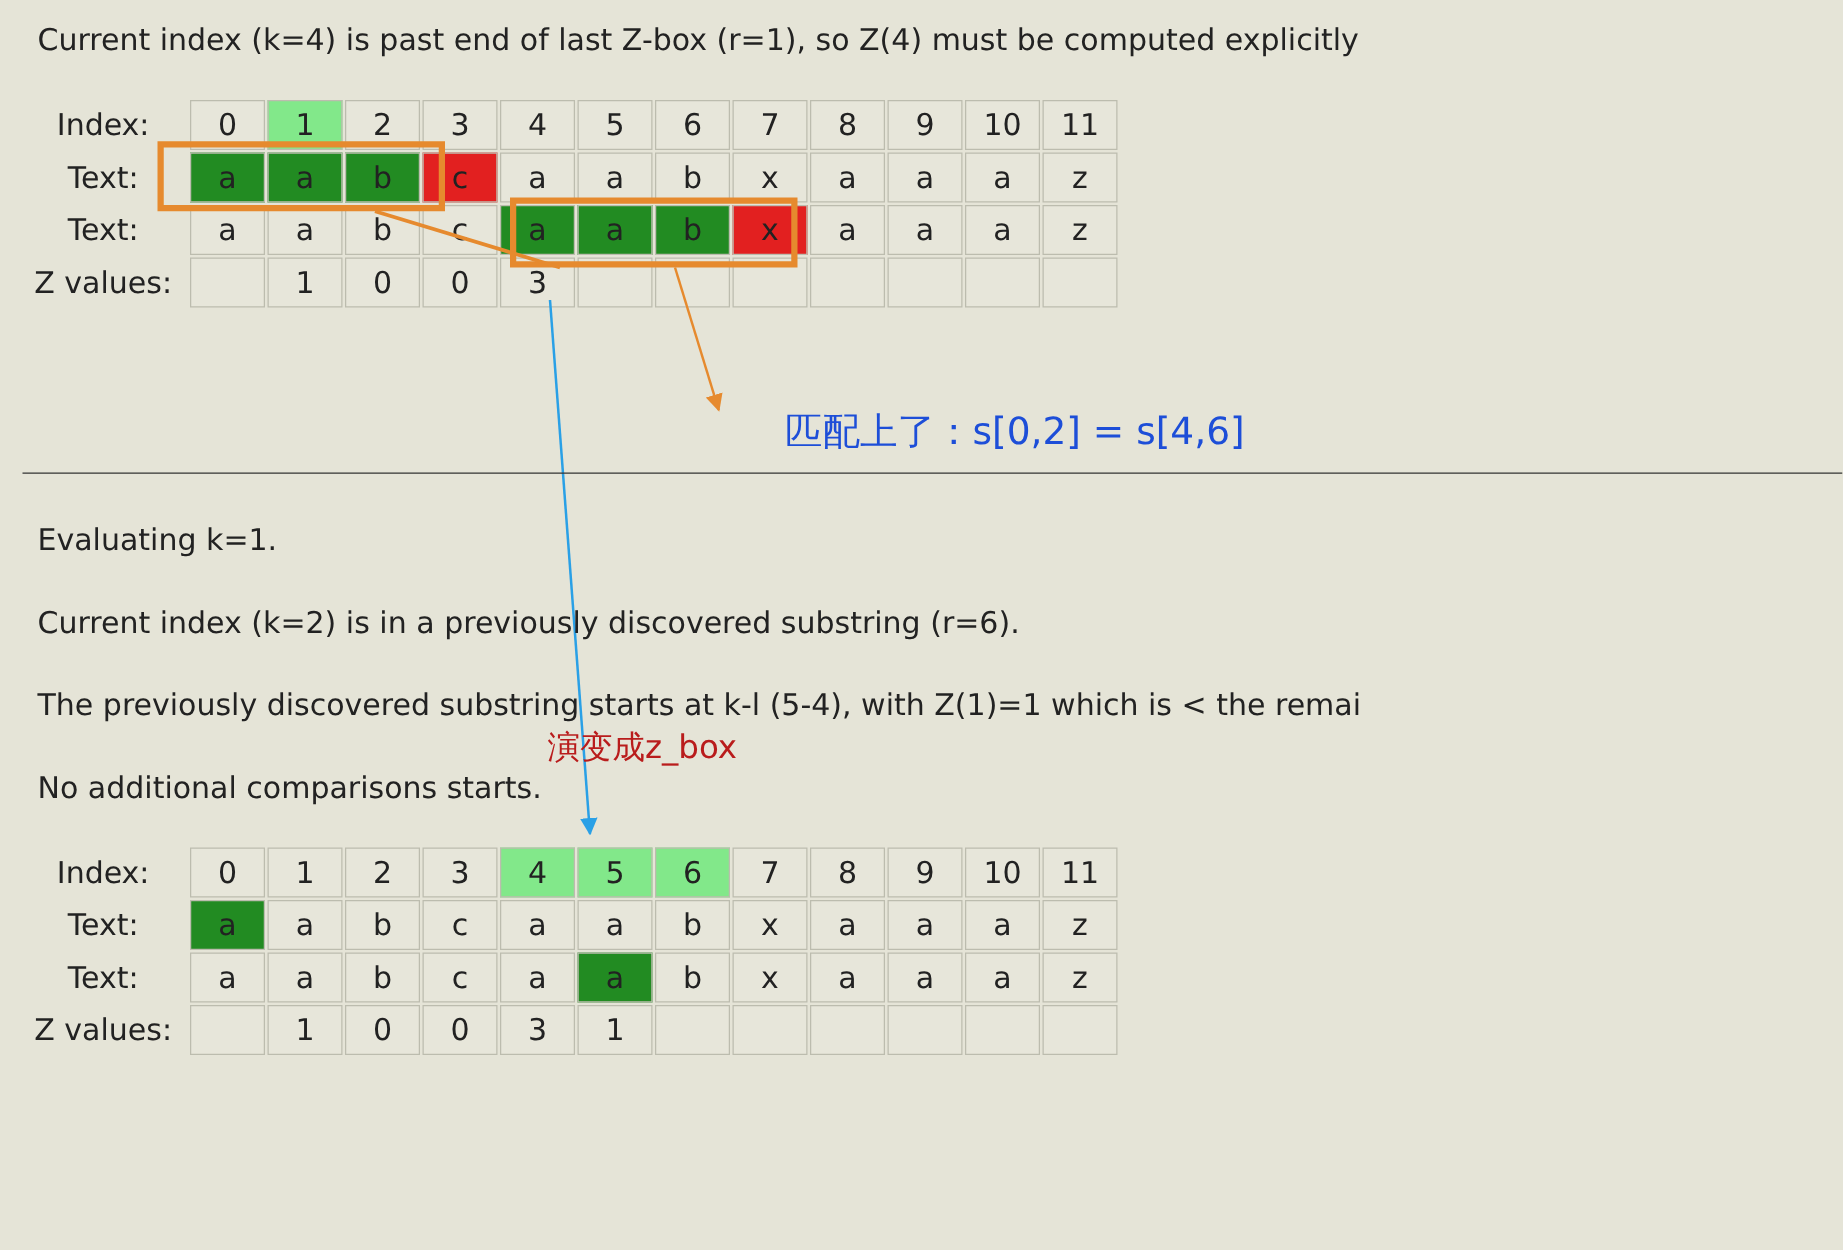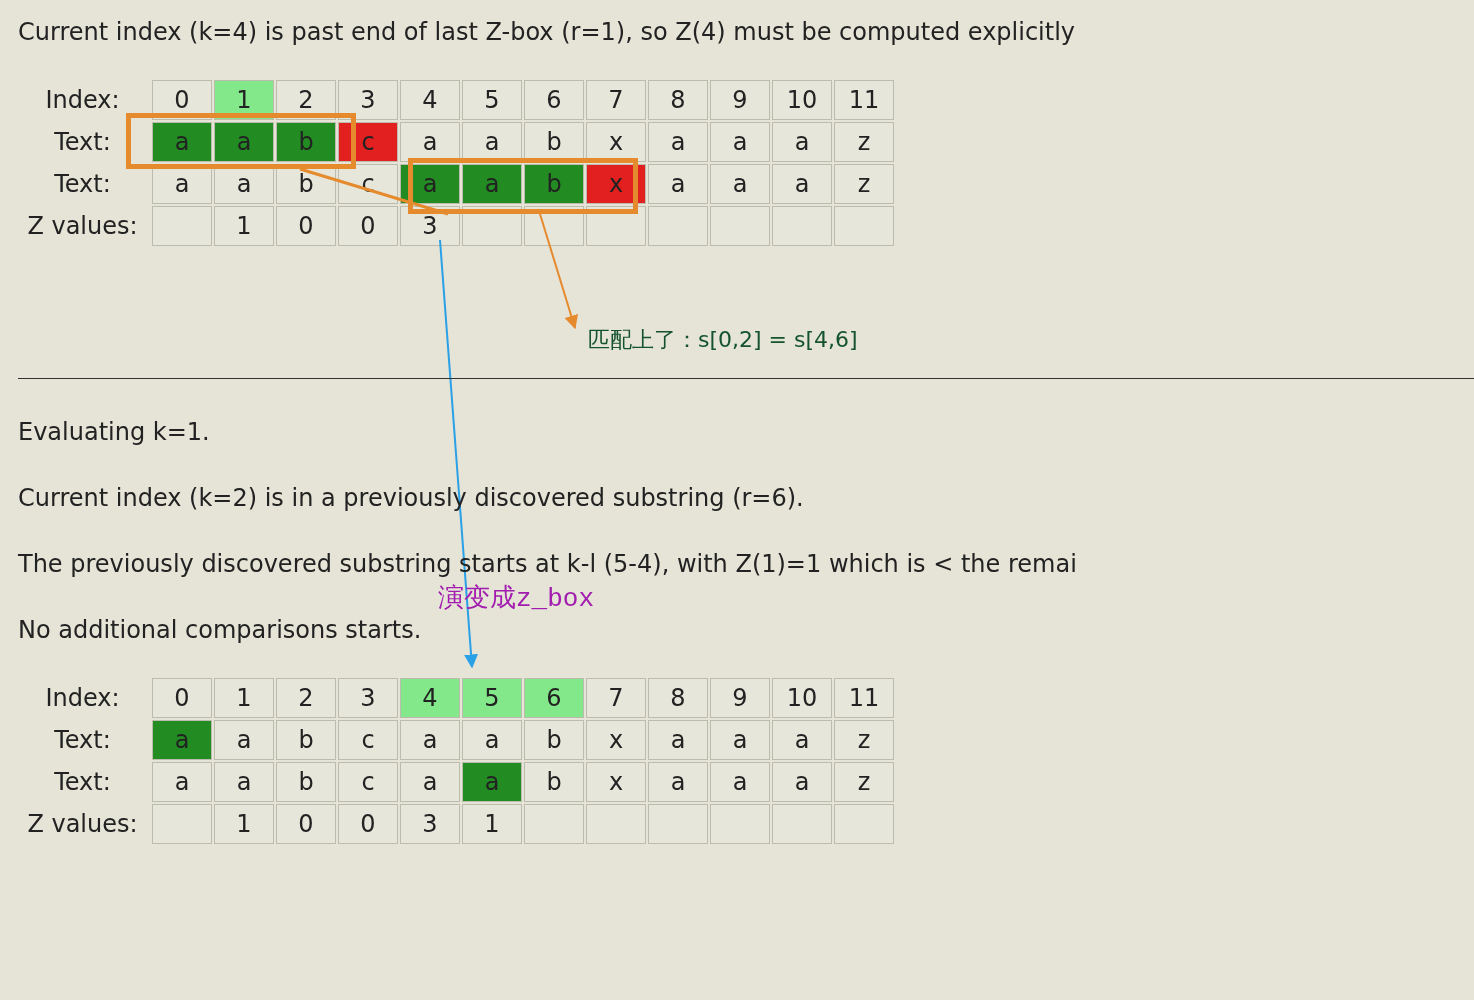--- a/index.html
+++ b/index.html
@@ -10,21 +10,21 @@
     font-size: 24px;
     color: #222;
   }
   .page {
     position: relative;
     width: 1474px;
     height: 1000px;
   }
   .para {
     position: absolute;
-    left: 18px;
+    left: 30px;
     white-space: nowrap;
     text-align: right;
   }
   .hr {
     position: absolute;
     left: 18px;
     right: 0;
     height: 0;
     border-top: 1px solid #333;
   }
@@ -58,28 +58,28 @@
 
   .orange-box {
     position: absolute;
     border: 5px solid #e68a2e;
     background: transparent;
     pointer-events: none;
     box-sizing: border-box;
   }
   .anno-orange {
     position: absolute;
-    color: #14532d;
-    font-size: 22px;
+    color: #1d4ed8;
+    font-size: 30px;
+    margin-left: 40px;
   }
   .anno-blue {
     position: absolute;
-    color: #a21caf;
+    color: #b91c1c;
     font-size: 26px;
-    font-family: Liberation Mono, monospace;
   }
   svg.overlay {
     position: absolute;
     left: 0;
     top: 0;
     pointer-events: none;
   }
 </style>
 </head>
 <body>

